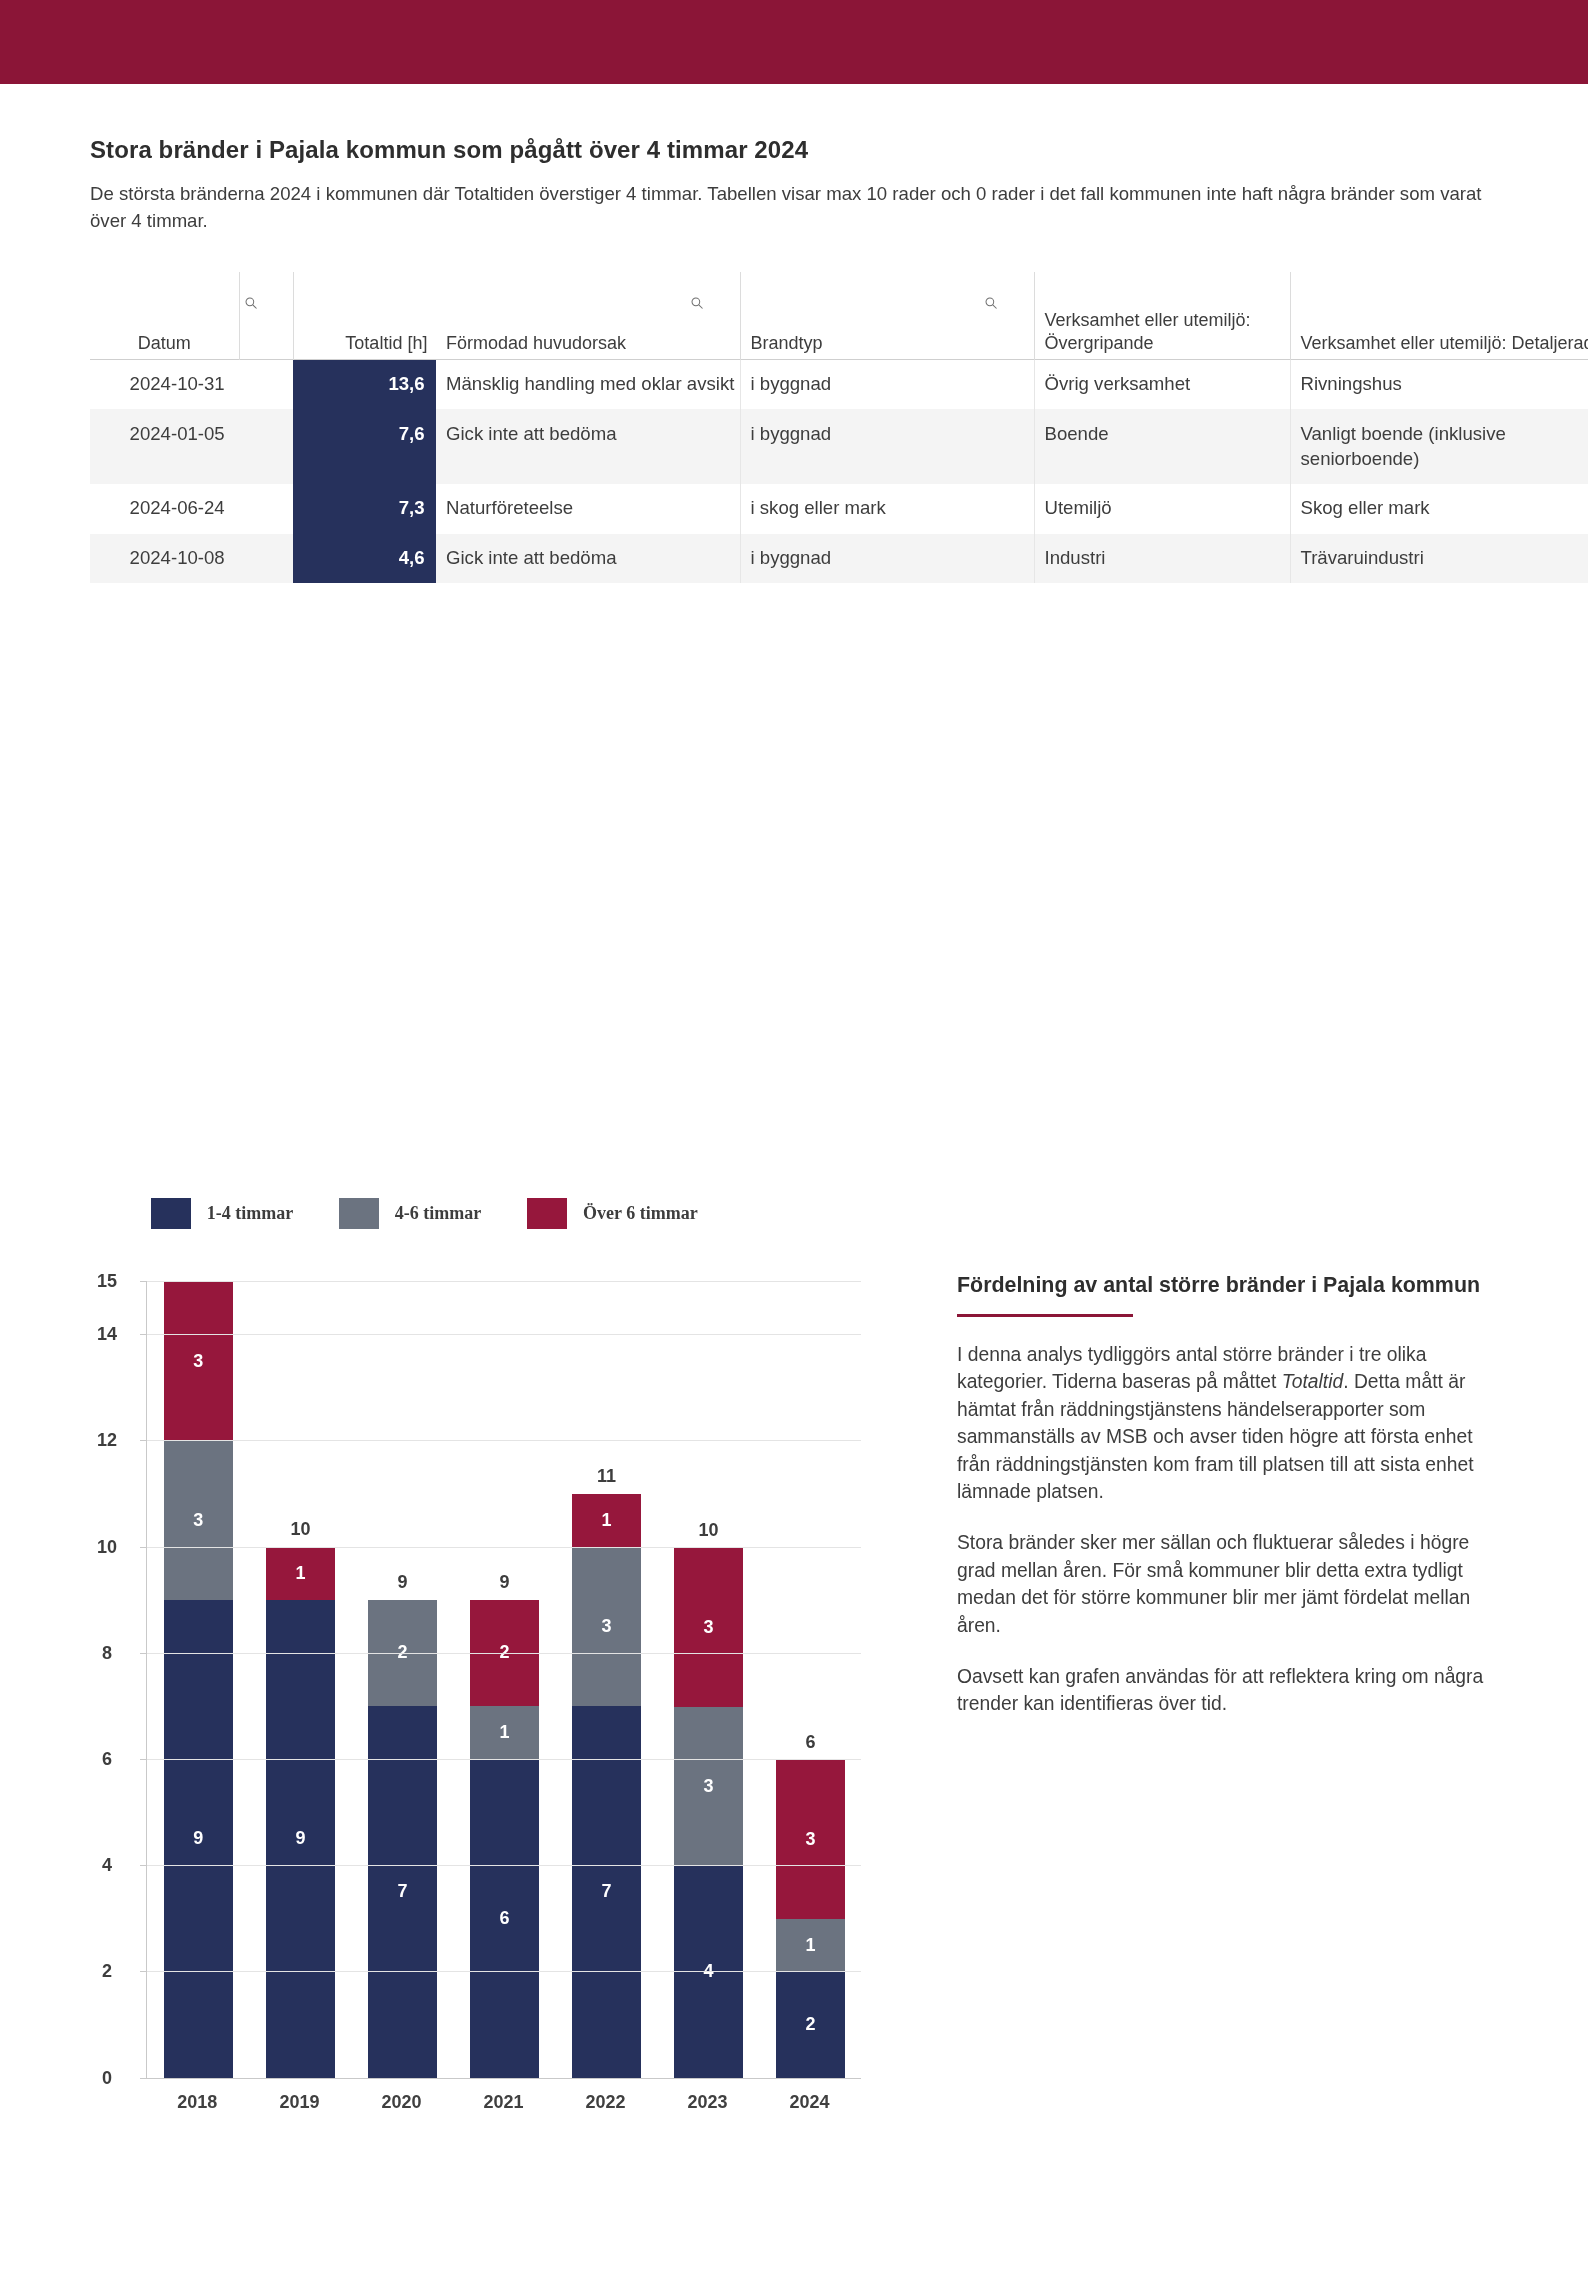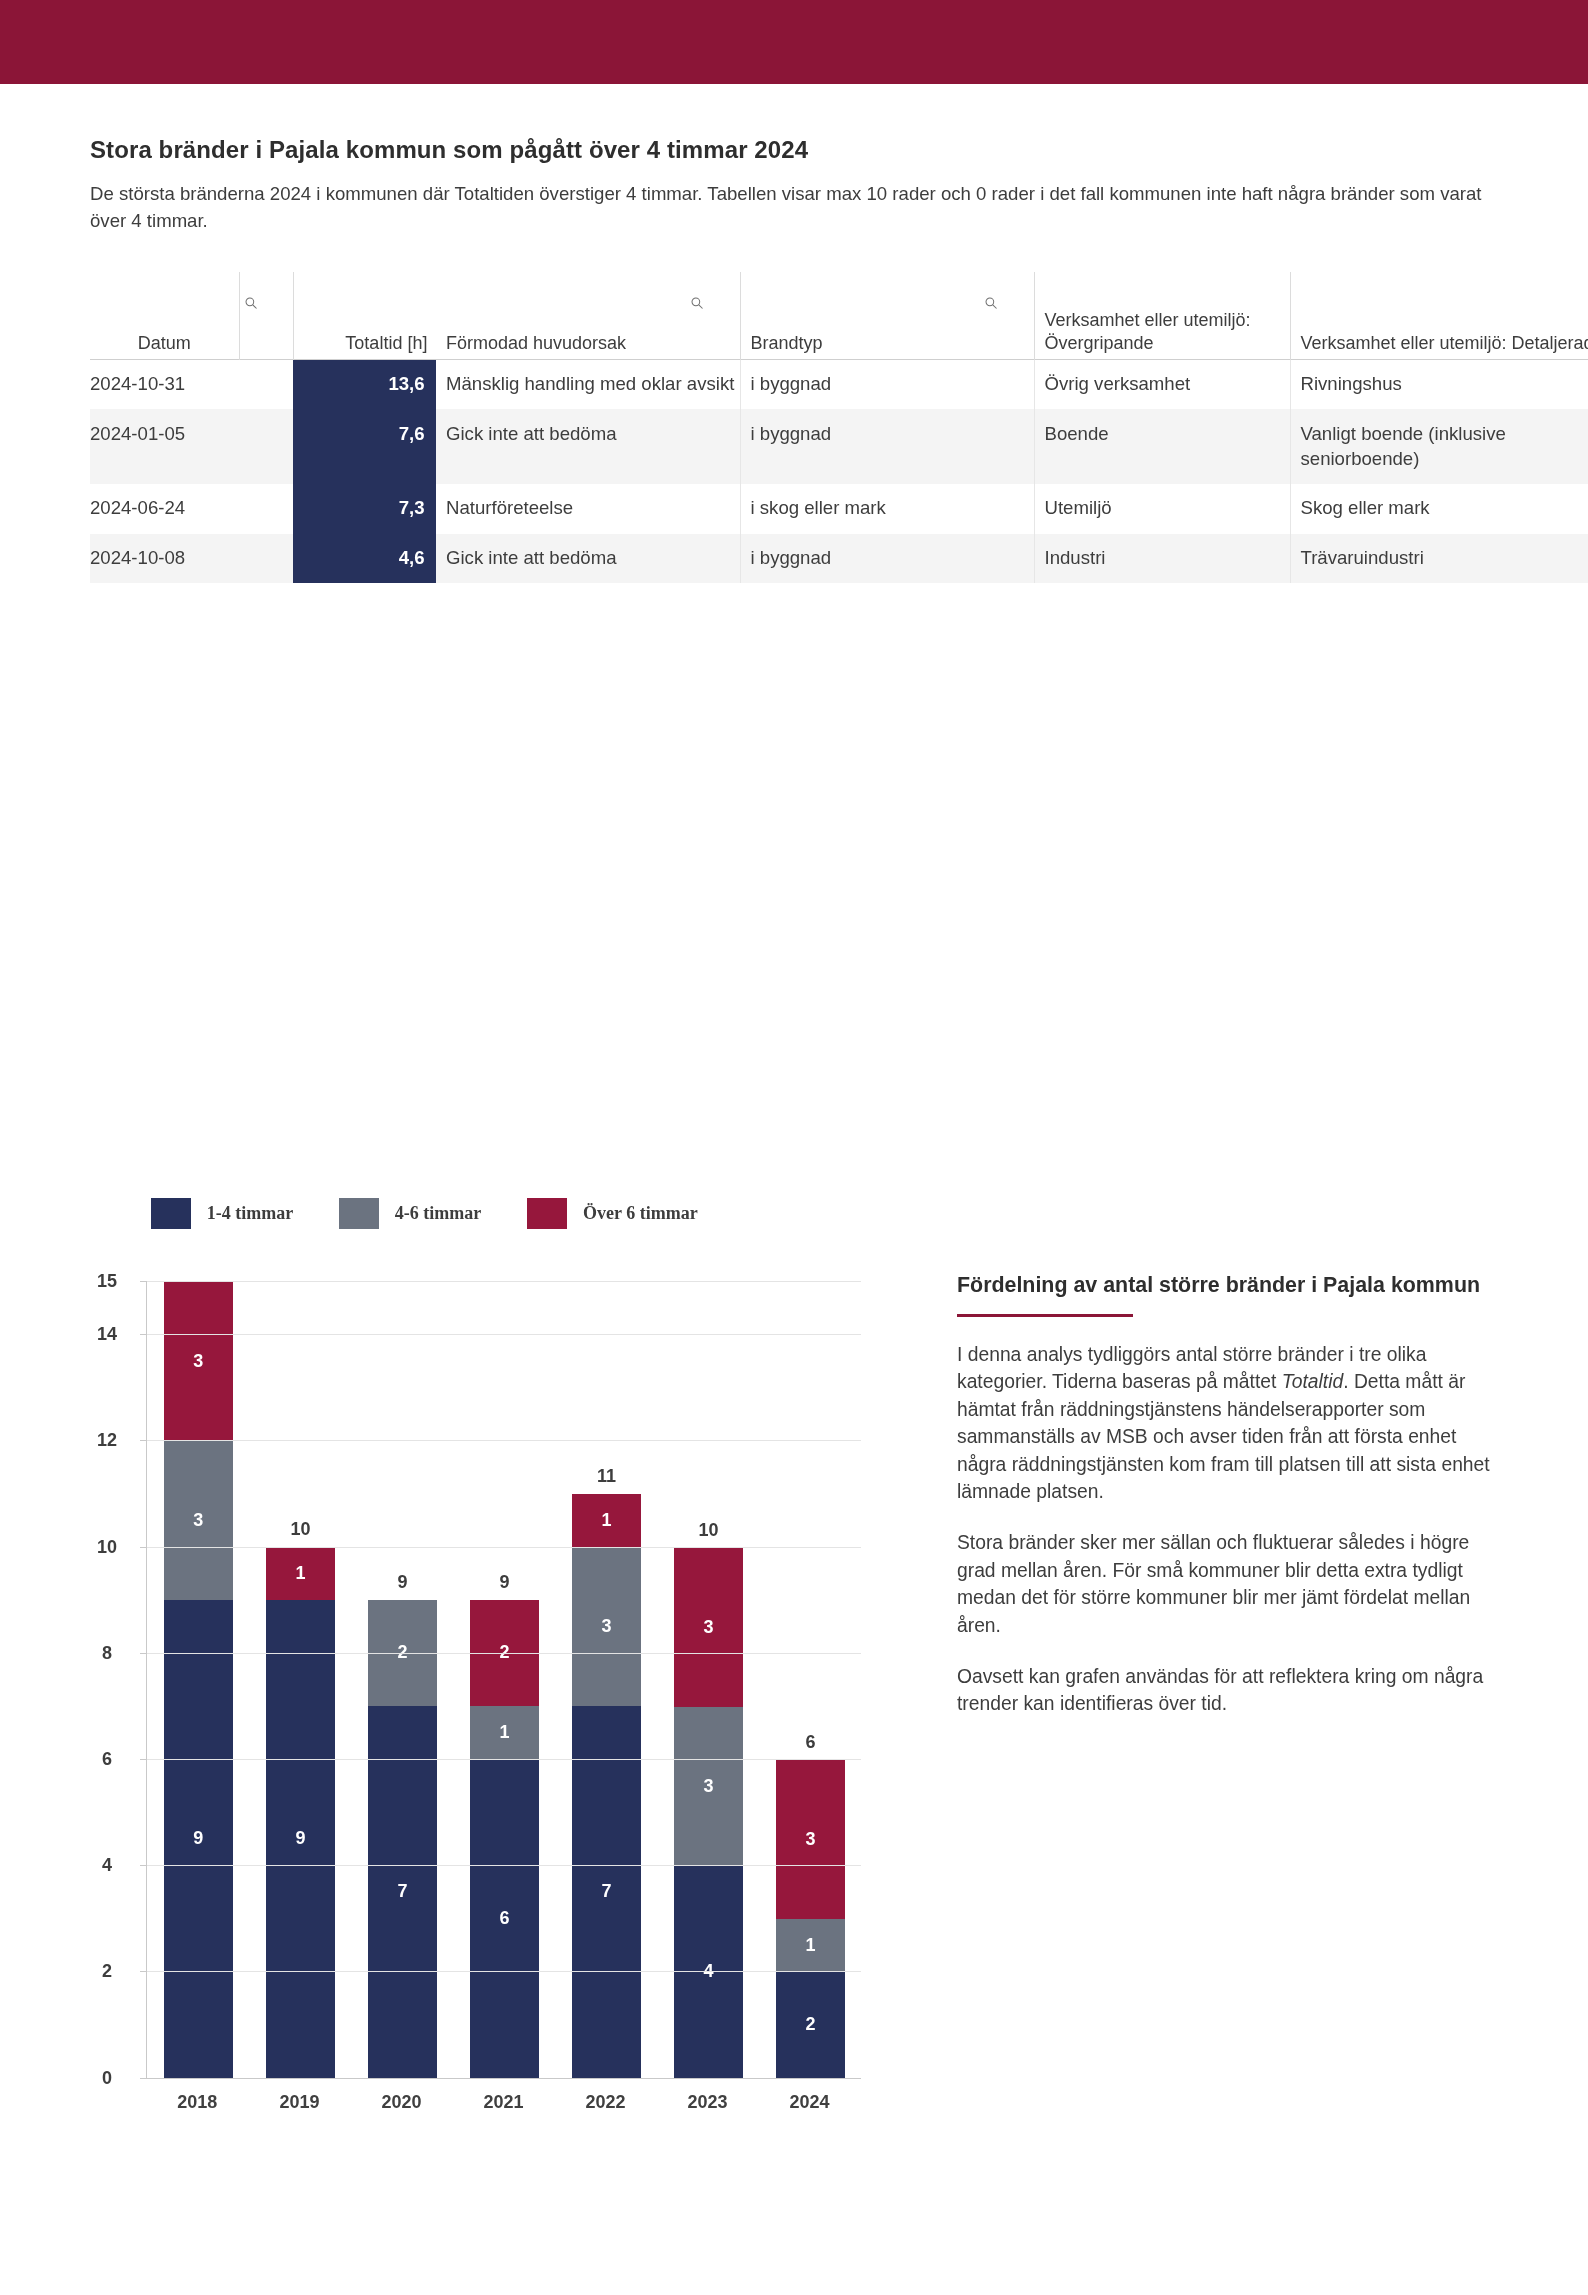--- a/index.html
+++ b/index.html
@@ -71,21 +71,21 @@
   .srch-ico{display:inline-block;width:14.3px;height:14.3px;opacity:.85;}
   .srch-ico svg{display:block;}
 
   table.data tbody td{
     padding:11.4px 0 13px 0;
     vertical-align:top;
     font-size:18.6px;line-height:1.35;color:#3d3d3d;
     border-right:0.7px solid #e6e6e6;
   }
   table.data tbody td.pad-l{padding-left:10px;}
-  table.data tbody td.datum{text-align:left;padding-right:14.3px;border-right:none;}
+  table.data tbody td.datum{text-align:right;padding-right:14.3px;border-right:none;}
   table.data tbody td.spacer{border-right:none;background:transparent;}
   table.data tbody td.tot{
     background:#26315c;color:#ffffff;text-align:right;
     padding-right:11.4px;font-weight:700;border-right:none;
   }
   table.data tbody td.last{border-right:none;}
   table.data tbody tr.alt{background:#f4f4f4;}
   table.data tbody tr.alt td.tot{background:#26315c;}
 
   
@@ -351,20 +351,20 @@
         <div class="xlab" style="left: 425px;">2022</div>
         <div class="xlab" style="left: 527px;">2023</div>
         <div class="xlab" style="left: 629px;">2024</div>
       </div>
   </div>
 
   <div class="panel">
     <h2>Fördelning av antal större bränder i Pajala kommun</h2>
     <div class="rule"></div>
     <p>
-      <span>I denna analys tydliggörs antal större bränder i tre olika kategorier. Tiderna baseras på måttet </span><em>Totaltid</em><span>. Detta mått är hämtat från räddningstjänstens händelserapporter som sammanställs av MSB och avser tiden från att första enhet några räddningstjänsten kom fram till platsen till att sista enhet lämnade platsen.</span>
+      <span>I denna analys tydliggörs antal större bränder i tre olika kategorier. Tiderna baseras på måttet </span><em>Totaltid</em><span>. Detta mått är hämtat från räddningstjänstens händelserapporter som sammanställs av MSB och avser tiden högre att första enhet från räddningstjänsten kom fram till platsen till att sista enhet lämnade platsen.</span>
     </p>
     <p>Stora bränder sker mer sällan och fluktuerar således i högre grad mellan åren. För små kommuner blir detta extra tydligt medan det för större kommuner blir mer jämt fördelat mellan åren.</p>
     <p>Oavsett kan grafen användas för att reflektera kring om några trender kan identifieras över tid.</p>
   </div>
 
 </div>
 
 
 </body></html>

